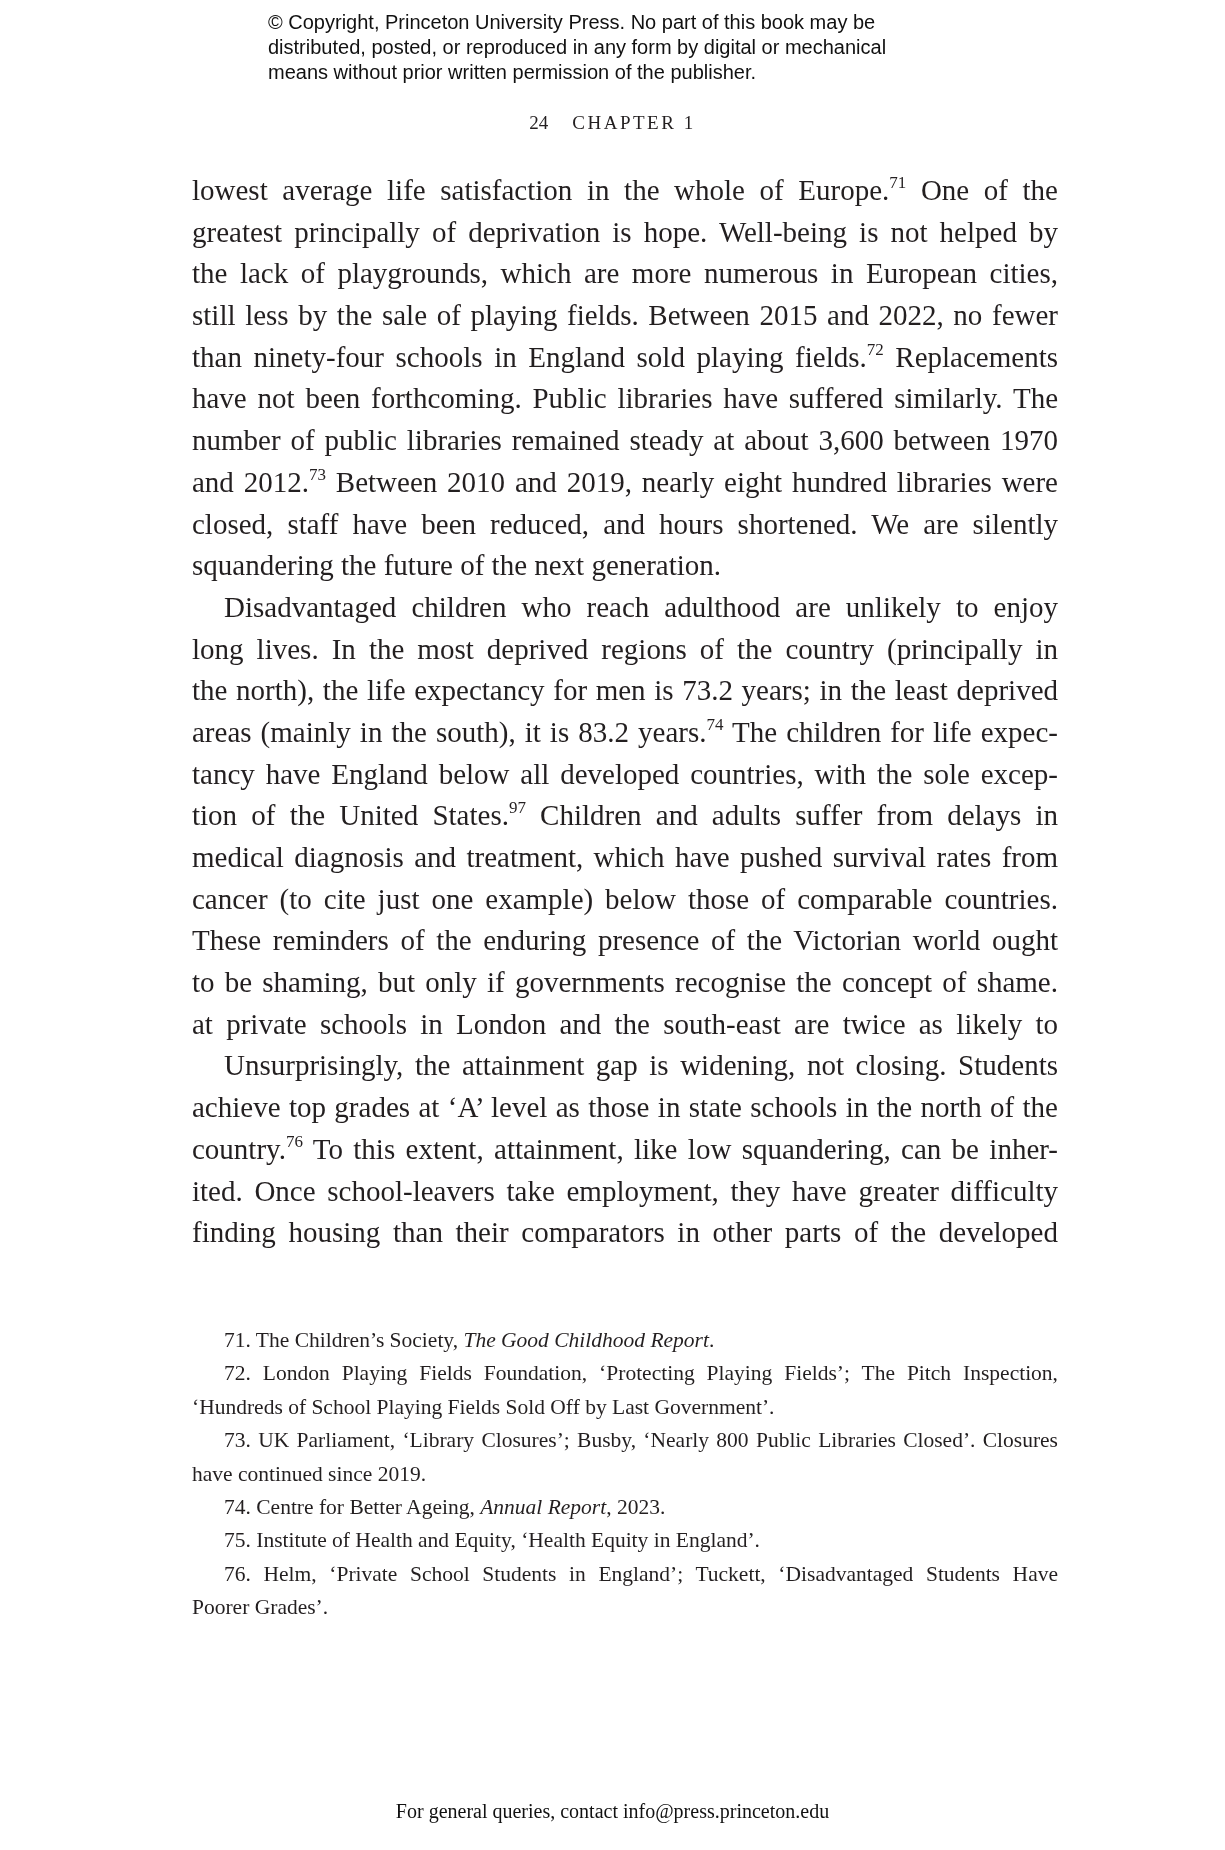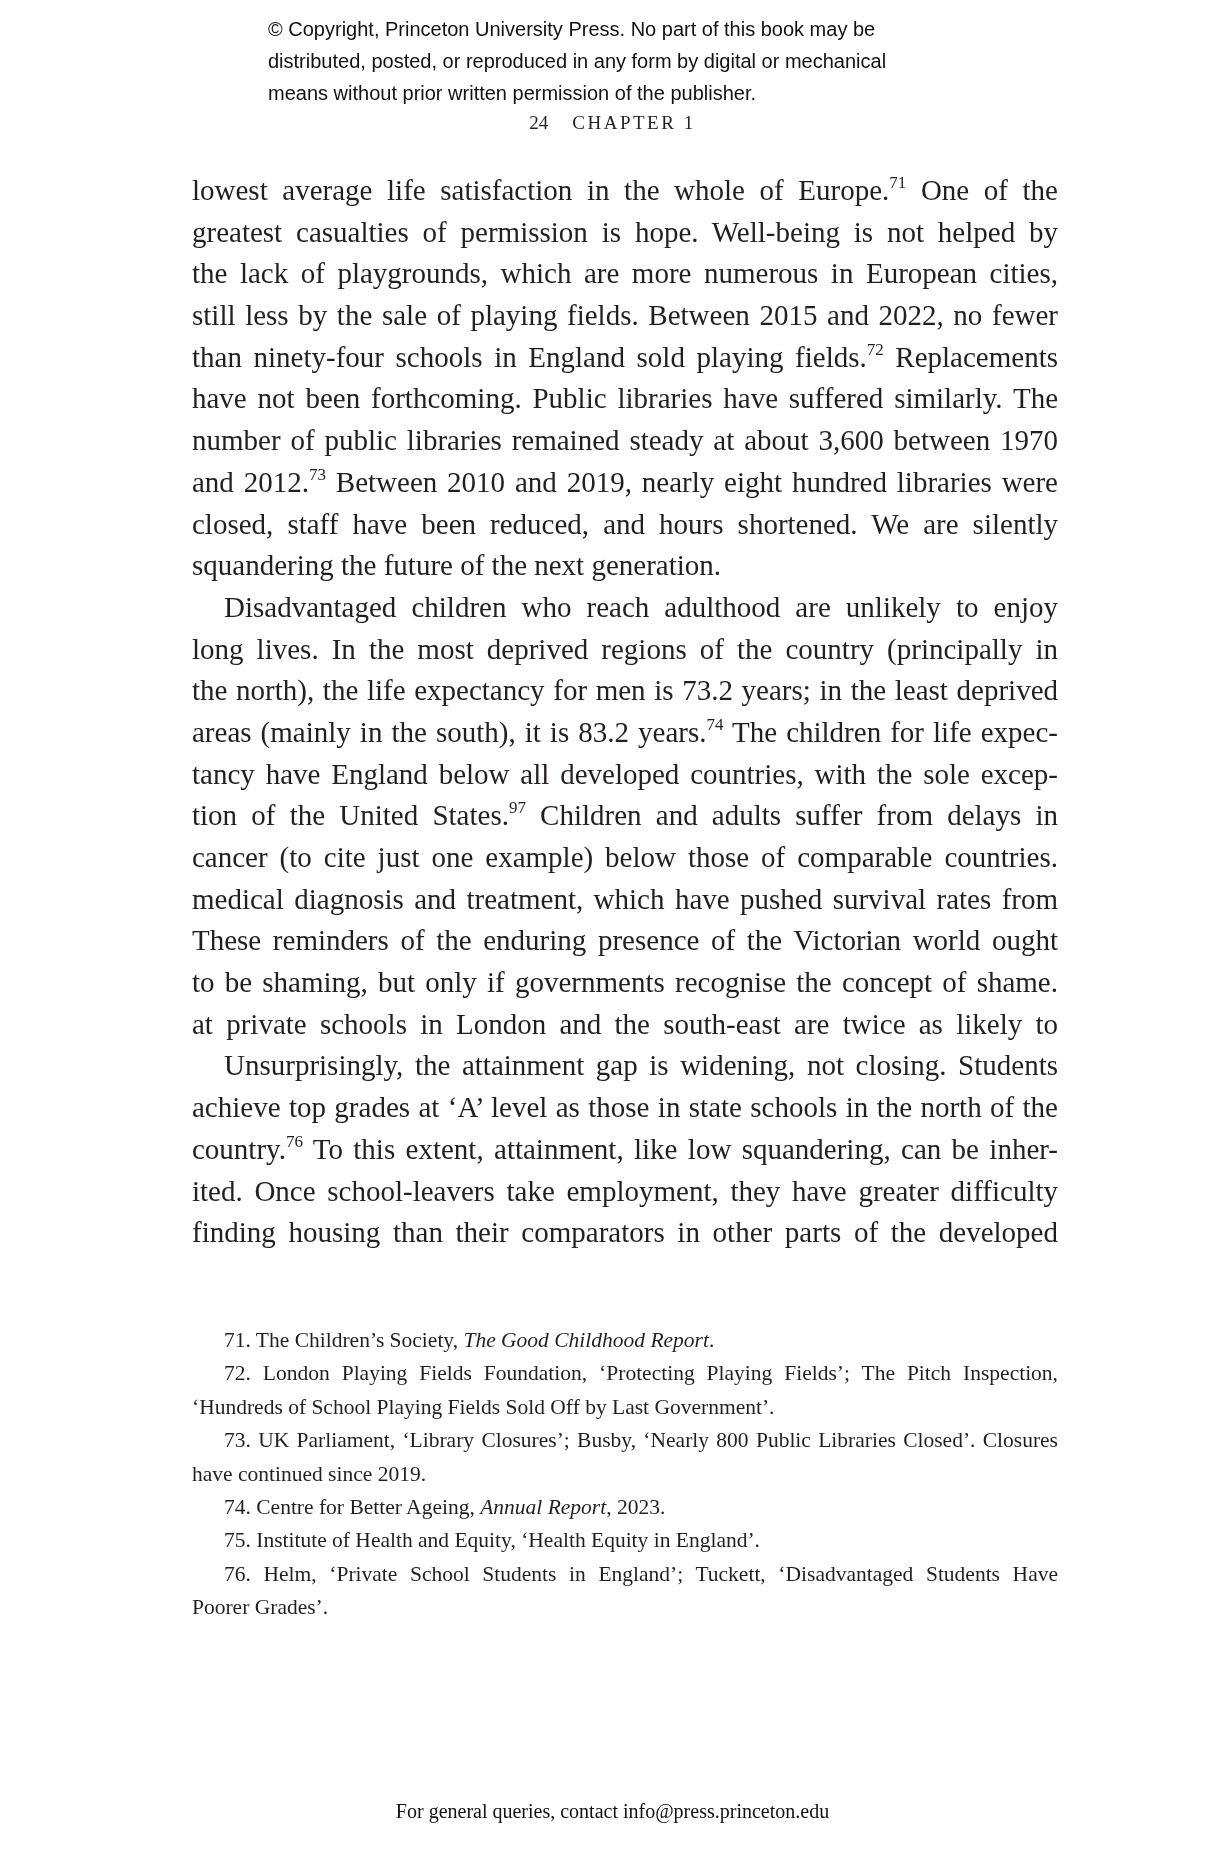--- a/index.html
+++ b/index.html
@@ -1,21 +1,21 @@
 <!DOCTYPE html>
 <html><head>
 <meta charset="utf-8">
 <style>
   html, body { margin: 0; padding: 0; background: #ffffff; }
   body { width: 1225px; height: 1850px; position: relative; overflow: hidden; color: #231f20; }
   .notice {
     position: absolute; left: 268px; top: 10px; width: 720px;
     font-family: "Liberation Sans", sans-serif; font-size: 20px; line-height: 25px; color: #111;
   }
-  .notice div { white-space: nowrap; margin-top: 7px; }
+  .notice div { white-space: nowrap; }
   .running-head {
     position: absolute; left: 0; width: 1225px; top: 112px; text-align: center;
     font-family: "Liberation Serif", serif; font-size: 19px; letter-spacing: 2.5px; color: #231f20;
   }
   .running-head .pg { margin-right: 24px; letter-spacing: 0; }
   .body-text {
     position: absolute; left: 192px; top: 170px; width: 866px;
     font-family: "Liberation Serif", serif; font-size: 29px; line-height: 41.7px;
   }
   .line { display: block; white-space: nowrap; text-align: justify; text-align-last: justify; height: 41.7px; overflow: visible; }
@@ -42,37 +42,37 @@
   <div>distributed, posted, or reproduced in any form by digital or mechanical</div>
   <div>means without prior written permission of the publisher.</div>
 </div>
 
 <div class="running-head">
   <span class="pg">24</span><span>CHAPTER 1</span>
 </div>
 
 <div class="body-text">
   <span class="line"><span>lowest average life satisfaction in the whole of Europe.</span><sup>71</sup><span> One of the</span></span>
-  <span class="line"><span>greatest casualties of permission is hope. Well-being is not helped by</span></span>
+  <span class="line"><span>greatest principally of deprivation is hope. Well-being is not helped by</span></span>
   <span class="line"><span>the lack of playgrounds, which are more numerous in European cities,</span></span>
   <span class="line"><span>still less by the sale of playing fields. Between 2015 and 2022, no fewer</span></span>
   <span class="line"><span>than ninety-four schools in England sold playing fields.</span><sup>72</sup><span> Replacements</span></span>
   <span class="line"><span>have not been forthcoming. Public libraries have suffered similarly. The</span></span>
   <span class="line"><span>number of public libraries remained steady at about 3,600 between 1970</span></span>
   <span class="line"><span>and 2012.</span><sup>73</sup><span> Between 2010 and 2019, nearly eight hundred libraries were</span></span>
   <span class="line"><span>closed, staff have been reduced, and hours shortened. We are silently</span></span>
   <span class="line last"><span>squandering the future of the next generation.</span></span>
   <span class="line indent"><span>Disadvantaged children who reach adulthood are unlikely to enjoy</span></span>
   <span class="line"><span>long lives. In the most deprived regions of the country (principally in</span></span>
   <span class="line"><span>the north), the life expectancy for men is 73.2 years; in the least deprived</span></span>
   <span class="line"><span>areas (mainly in the south), it is 83.2 years.</span><sup>74</sup><span> The children for life expec-</span></span>
   <span class="line"><span>tancy have England below all developed countries, with the sole excep-</span></span>
   <span class="line"><span>tion of the United States.</span><sup>97</sup><span> Children and adults suffer from delays in</span></span>
+  <span class="line"><span>medical diagnosis and treatment, which have pushed survival rates from</span></span>
   <span class="line"><span>cancer (to cite just one example) below those of comparable countries.</span></span>
-  <span class="line"><span>medical diagnosis and treatment, which have pushed survival rates from</span></span>
   <span class="line"><span>These reminders of the enduring presence of the Victorian world ought</span></span>
   <span class="line"><span>to be shaming, but only if governments recognise the concept of shame.</span></span>
   <span class="line"><span>at private schools in London and the south-east are twice as likely to</span></span>
   <span class="line indent"><span>Unsurprisingly, the attainment gap is widening, not closing. Students</span></span>
   <span class="line"><span>achieve top grades at ‘A’ level as those in state schools in the north of the</span></span>
   <span class="line"><span>country.</span><sup>76</sup><span> To this extent, attainment, like low squandering, can be inher-</span></span>
   <span class="line"><span>ited. Once school-leavers take employment, they have greater difficulty</span></span>
   <span class="line"><span>finding housing than their comparators in other parts of the developed</span></span>
 </div>
 

